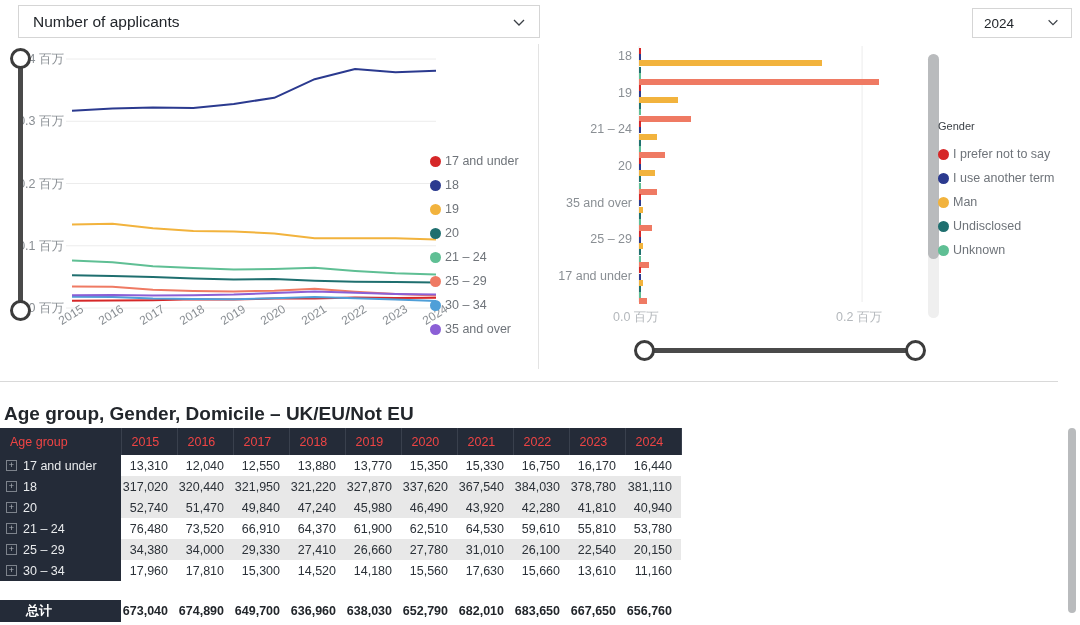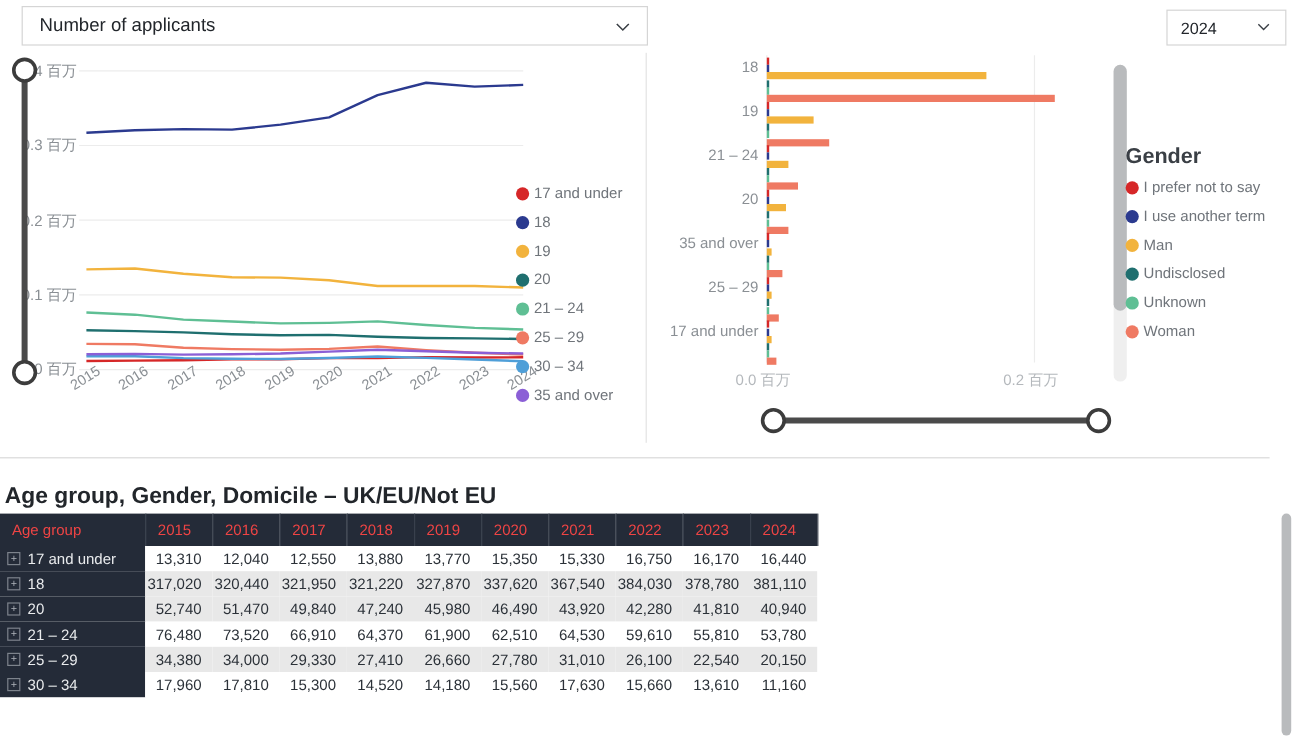--- a/index.html
+++ b/index.html
@@ -88,21 +88,21 @@
   }
   .hslider .knob {
     position: absolute; top: 0px; width: 21px; height: 21px; border-radius: 50%;
     background: #ffffff; border: 3px solid #3c3c3c;
   }
   .hslider .knob.left { left: 0px; }
   .hslider .knob.right { right: 0px; }
 
   
   .gender-legend { position: absolute; left: 938px; top: 120px; }
-  .gender-title { font-size: 18px; color: #3a3f45; font-weight: bold; margin-bottom: 3px; }
+  .gender-title { font-size: 11px; color: #3a3f45; font-weight: normal; margin-bottom: 10px; }
   .scroll-v {
     position: absolute; left: 928px; top: 54px; width: 11px; height: 264px;
     background: #efefef; border-radius: 6px;
   }
   .scroll-v .thumb {
     position: absolute; left: 0; top: 0; width: 11px; height: 205px;
     background: #b9bbbd; border-radius: 6px;
   }
   .scroll-right {
     position: absolute; left: 1068px; top: 428px; width: 8px; height: 185px;
@@ -343,24 +343,20 @@
           <span class="legend-txt">Man</span>
         </div>
         <div class="legend-row">
           <span class="legend-dot" style="background: rgb(31, 111, 111);"></span>
           <span class="legend-txt">Undisclosed</span>
         </div>
         <div class="legend-row">
           <span class="legend-dot" style="background: rgb(95, 191, 148);"></span>
           <span class="legend-txt">Unknown</span>
         </div>
-        <div class="legend-row">
-          <span class="legend-dot" style="background: rgb(239, 122, 99);"></span>
-          <span class="legend-txt">Woman</span>
-        </div>
       </div>
   </div>
 
   <div class="tbl-title">Age group, Gender, Domicile – UK/EU/Not EU</div>
   <table class="tbl">
     <thead>
       <tr id="tbl-head">
           <th class="hcat">Age group</th>
           <th class="hyear">2015</th>
           <th class="hyear">2016</th>
@@ -449,15 +445,28 @@
           <td class="num">14,180</td>
           <td class="num">15,560</td>
           <td class="num">17,630</td>
           <td class="num">15,660</td>
           <td class="num">13,610</td>
           <td class="num">11,160</td>
         </tr>
       </tbody>
   </table>
 
+  <div class="total-row" id="total-row">
+      <div class="cat">总计</div>
+      <div class="num" style="left: 121px;">673,040</div>
+      <div class="num" style="left: 177px;">674,890</div>
+      <div class="num" style="left: 233px;">649,700</div>
+      <div class="num" style="left: 289px;">636,960</div>
+      <div class="num" style="left: 345px;">638,030</div>
+      <div class="num" style="left: 401px;">652,790</div>
+      <div class="num" style="left: 457px;">682,010</div>
+      <div class="num" style="left: 513px;">683,650</div>
+      <div class="num" style="left: 569px;">667,650</div>
+      <div class="num" style="left: 625px;">656,760</div>
+    </div>
 
   <div class="scroll-right"></div>
 </div>
 
 </body></html>

